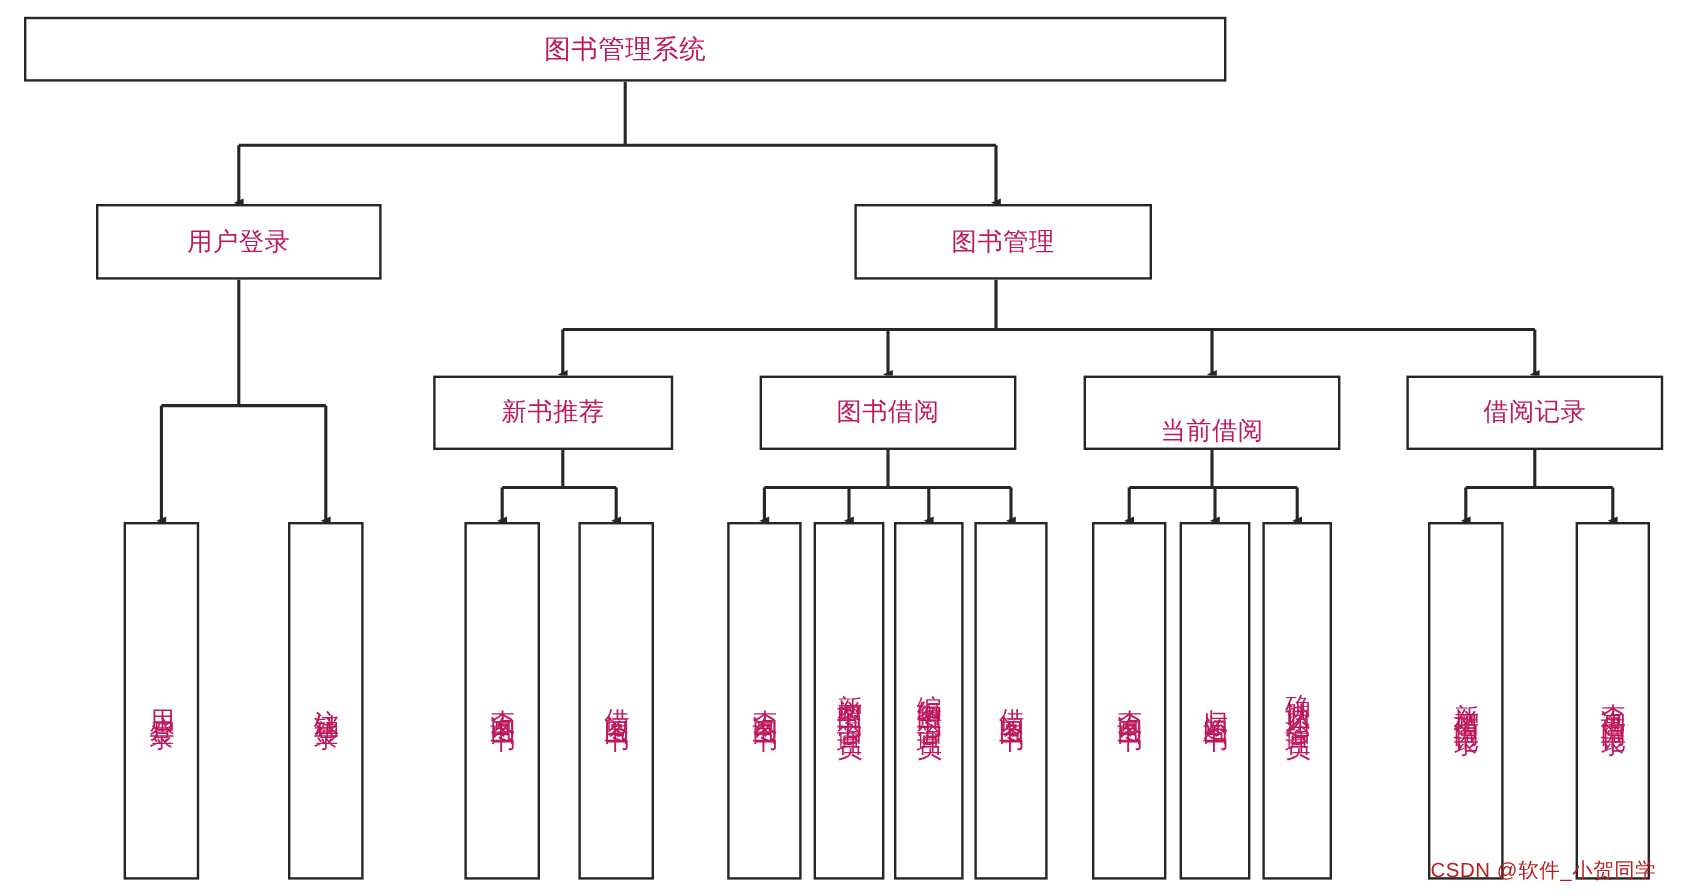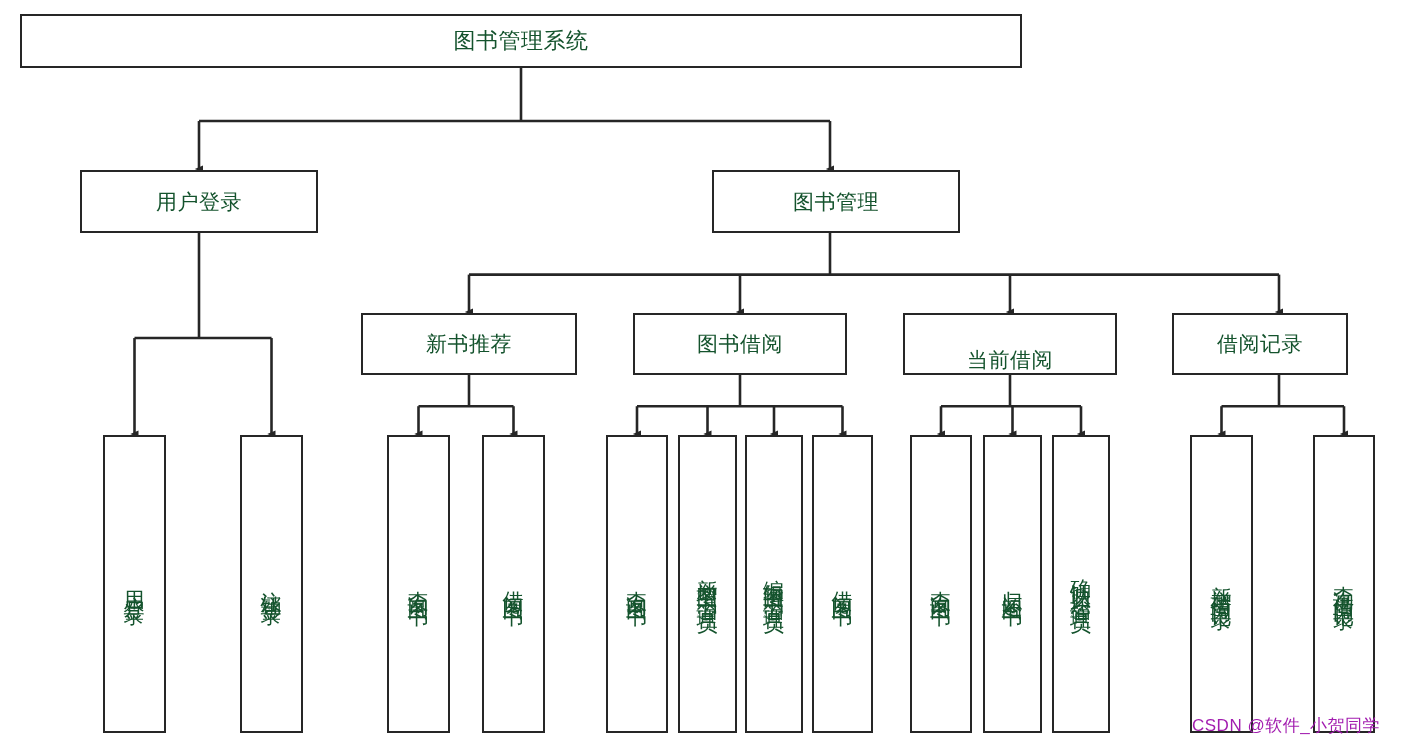--- a/index.html
+++ b/index.html
@@ -34,21 +34,21 @@
     background: #ffffff;
     display: flex;
     align-items: center;
     justify-content: center;
     text-align: center;
   }
   .node-label {
     display: block;
     line-height: 1.22;
     letter-spacing: 0.5px;
-    color: #14532d;
+    color: #be185d;
   }
   
   .node.horiz .node-label {
     font-size: 21px;
     white-space: nowrap;
   }
   .node.root .node-label {
     font-size: 22px;
   }
   
@@ -62,21 +62,21 @@
     text-orientation: upright;
     -webkit-text-orientation: upright;
     font-size: 21px;
     line-height: 1.0;
     letter-spacing: 5px;
     max-height: 100%;
   }
   .watermark {
     position: absolute;
     font-size: 17px;
-    color: #a21caf;
+    color: #b91c1c;
     white-space: nowrap;
     letter-spacing: 0.5px;
     pointer-events: none;
   }
 </style>
 </head>
 <body>
 
 <div id="diagram">
   <svg id="connectors" viewBox="0 0 1405 747" xmlns="http://www.w3.org/2000/svg" aria-hidden="true">
@@ -125,30 +125,30 @@
   <div id="nodes-layer">
       <div class="node horiz root" style="left: 20px; top: 14px; width: 1002px; height: 54px;">
         <span class="node-label">图书管理系统</span>
       </div>
       <div class="node horiz" style="left: 80px; top: 170px; width: 238px; height: 63px;">
         <span class="node-label">用户登录</span>
       </div>
       <div class="node horiz" style="left: 712px; top: 170px; width: 248px; height: 63px;">
         <span class="node-label">图书管理</span>
       </div>
-      <div class="node horiz" style="left: 361px; top: 313px; width: 216px; height: 62px;">
+      <div class="node horiz" style="left: 361px; top: 313px; width: 200px; height: 62px;">
         <span class="node-label">新书推荐</span>
       </div>
       <div class="node horiz" style="left: 633px; top: 313px; width: 214px; height: 62px;">
         <span class="node-label">图书借阅</span>
       </div>
       <div class="node horiz" style="left: 903px; top: 313px; width: 214px; height: 62px; align-items: flex-end;">
         <span class="node-label">当前借阅</span>
       </div>
-      <div class="node horiz" style="left: 1172px; top: 313px; width: 176px; height: 62px;">
+      <div class="node horiz" style="left: 1172px; top: 313px; width: 214px; height: 62px;">
         <span class="node-label">借阅记录</span>
       </div>
       <div class="node vert" style="left: 103px; top: 435px; width: 63px; height: 298px;">
         <span class="node-label">用户登录</span>
       </div>
       <div class="node vert" style="left: 240px; top: 435px; width: 63px; height: 298px;">
         <span class="node-label">注销登录</span>
       </div>
       <div class="node vert" style="left: 387px; top: 435px; width: 63px; height: 298px;">
         <span class="node-label">查询图书</span>

